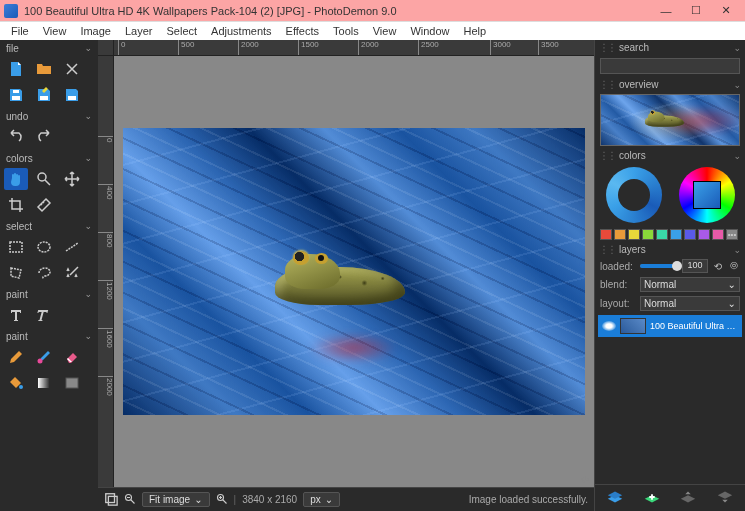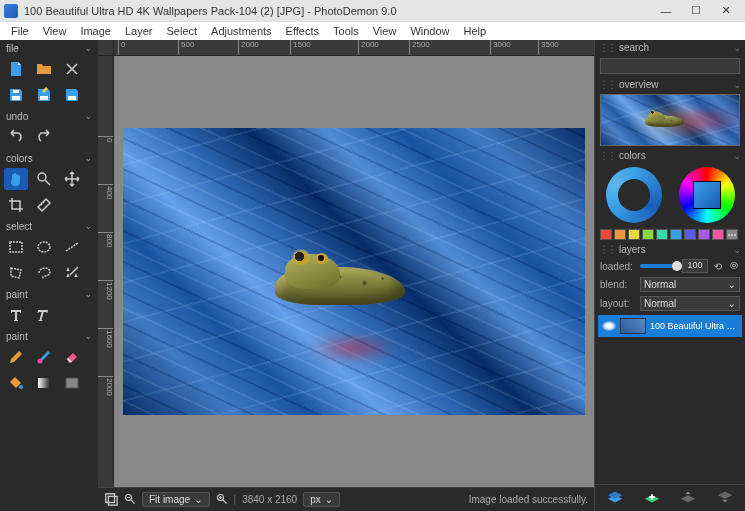--- a/index.html
+++ b/index.html
@@ -1,19 +1,19 @@
 <!DOCTYPE html>
 <html><head>
 <meta charset="utf-8">
 <style>
 * { margin: 0; padding: 0; box-sizing: border-box; font-family: "Segoe UI", Arial, sans-serif; }
 body { width: 745px; height: 511px; background: #fff; overflow: hidden; }
 
 
-.titlebar { height: 22px; background: #e5e5e5; display: flex; align-items: center; padding: 0 4px; border-bottom: 1px solid #ddd; }
+.titlebar { height: 22px; background: #fca5a5; display: flex; align-items: center; padding: 0 4px; border-bottom: 1px solid #ddd; }
 .titlebar .app-icon { width: 14px; height: 14px; background: linear-gradient(135deg,#3b7dd8,#1a5bb8); border-radius: 2px; margin-right: 6px; }
 .titlebar .title { font-size: 11px; color: #333; flex: 1; }
 .titlebar .win-btns { display: flex; }
 .titlebar .win-btn { width: 30px; height: 20px; display: flex; align-items: center; justify-content: center; font-size: 11px; color: #333; }
 
 
 .menubar { height: 18px; background: #fff; display: flex; align-items: center; padding: 0 4px; font-size: 11px; color: #333; }
 .menubar span { padding: 0 7px; cursor: default; }
 
 
@@ -343,23 +343,23 @@
     </div>
   </div>
 
   <div class="canvas-area">
     <div class="canvas-wrapper">
       <div class="ruler-corner"></div>
       <div class="ruler-h">
         <div class="tick" style="left:4px">0</div>
         <div class="tick" style="left:64px">500</div>
         <div class="tick" style="left:124px">2000</div>
-        <div class="tick" style="left:176px">1500</div>
+        <div class="tick" style="left:184px">1500</div>
         <div class="tick" style="left:244px">2000</div>
-        <div class="tick" style="left:295px">2500</div>
+        <div class="tick" style="left:304px">2500</div>
         <div class="tick" style="left:376px">3000</div>
         <div class="tick" style="left:424px">3500</div>
       </div>
       <div class="canvas-body">
         <div class="ruler-v">
           <div class="tick" style="top:80px">0</div>
           <div class="tick" style="top:128px">400</div>
           <div class="tick" style="top:176px">800</div>
           <div class="tick" style="top:224px">1200</div>
           <div class="tick" style="top:272px">1600</div>

